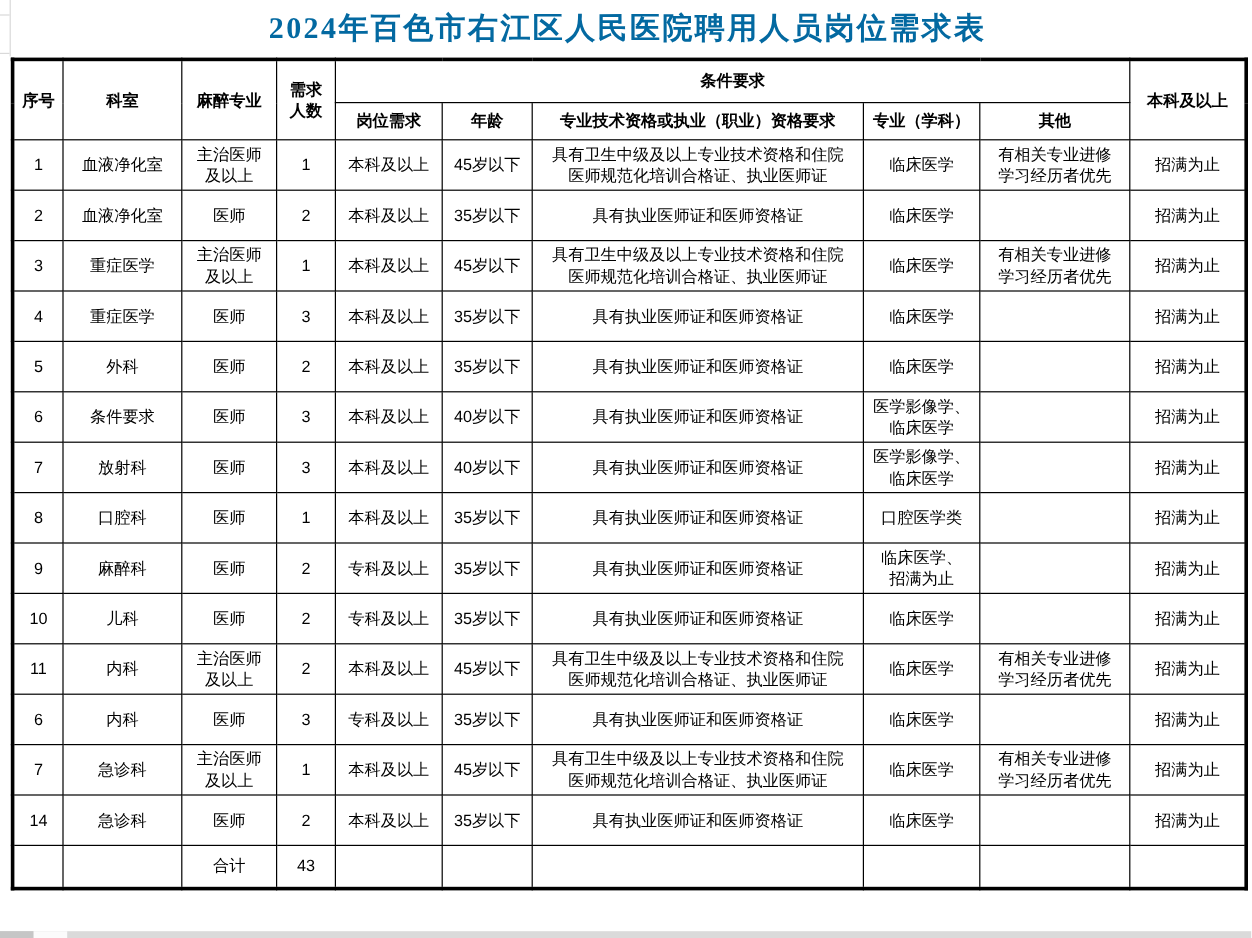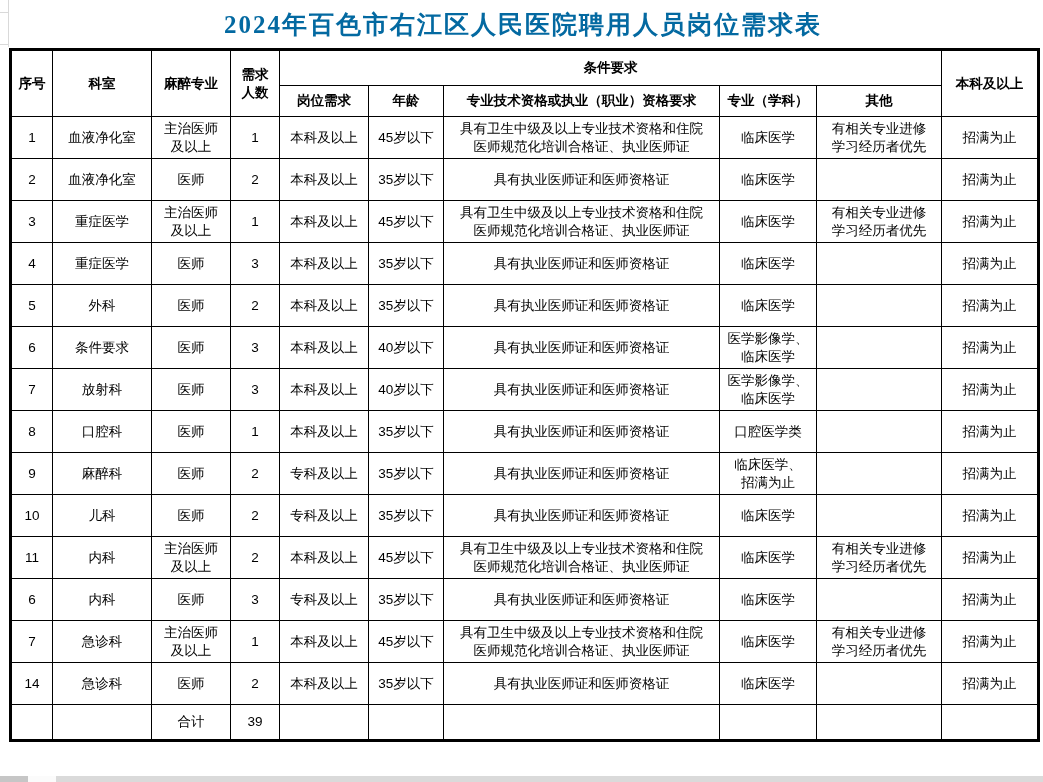--- a/index.html
+++ b/index.html
@@ -301,21 +301,21 @@
           <td>35岁以下</td>
           <td>具有执业医师证和医师资格证</td>
           <td>临床医学</td>
           <td></td>
           <td>招满为止</td>
         </tr>
         <tr class="total-row">
           <td></td>
           <td></td>
           <td>合计</td>
-          <td>39</td>
+          <td>43</td>
           <td></td>
           <td></td>
           <td></td>
           <td></td>
           <td></td>
           <td></td>
         </tr>
       </tbody>
   </table>
 

